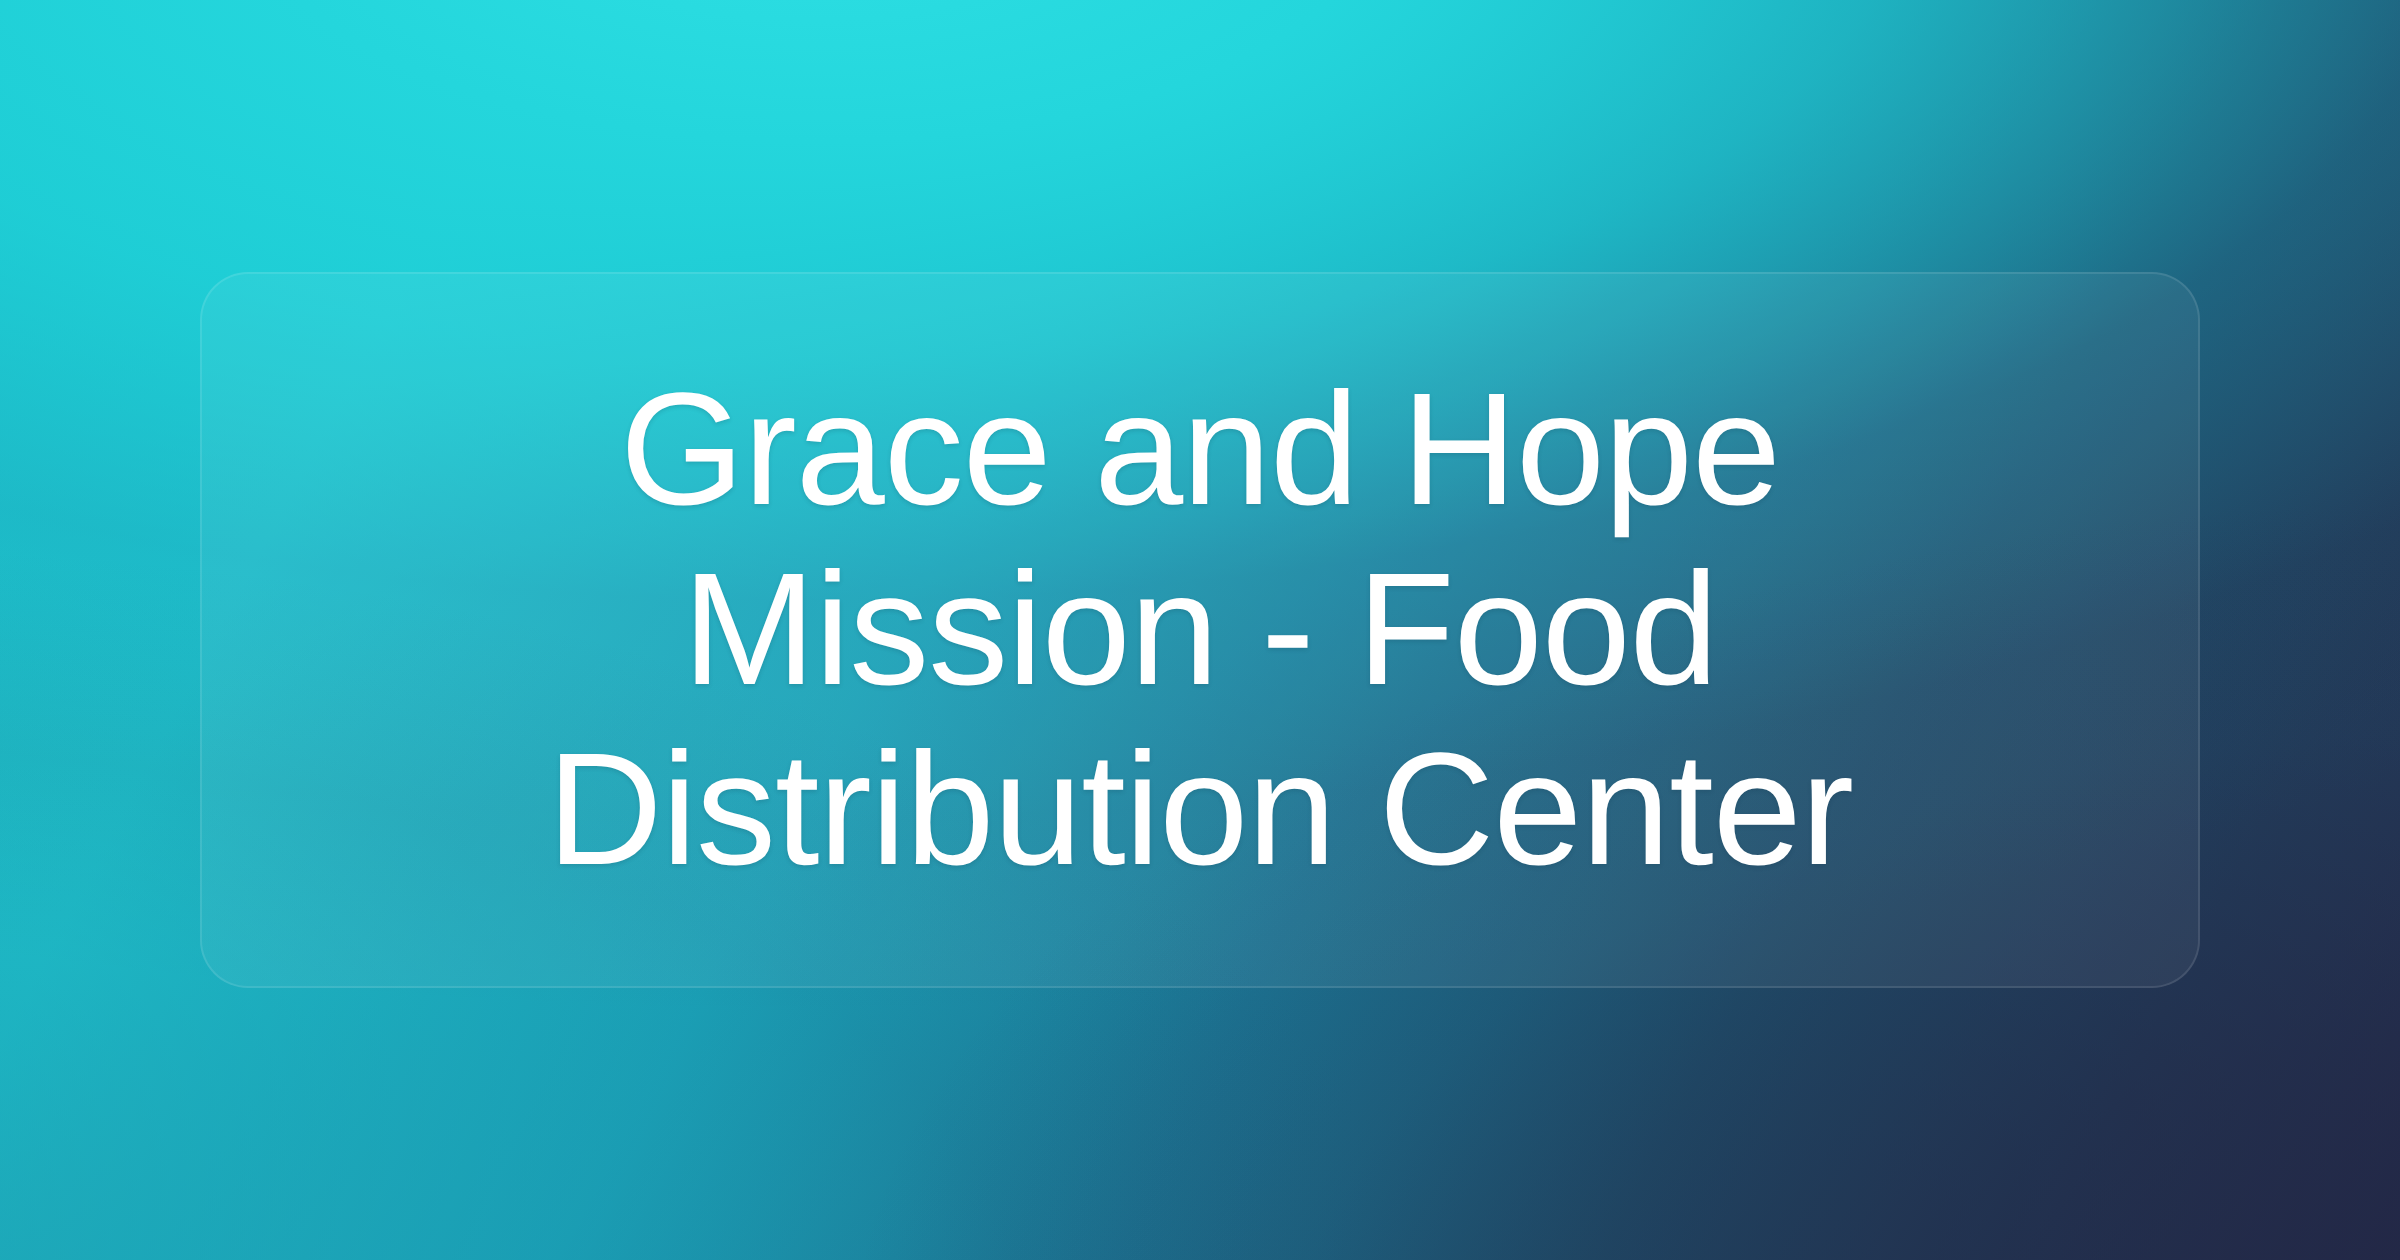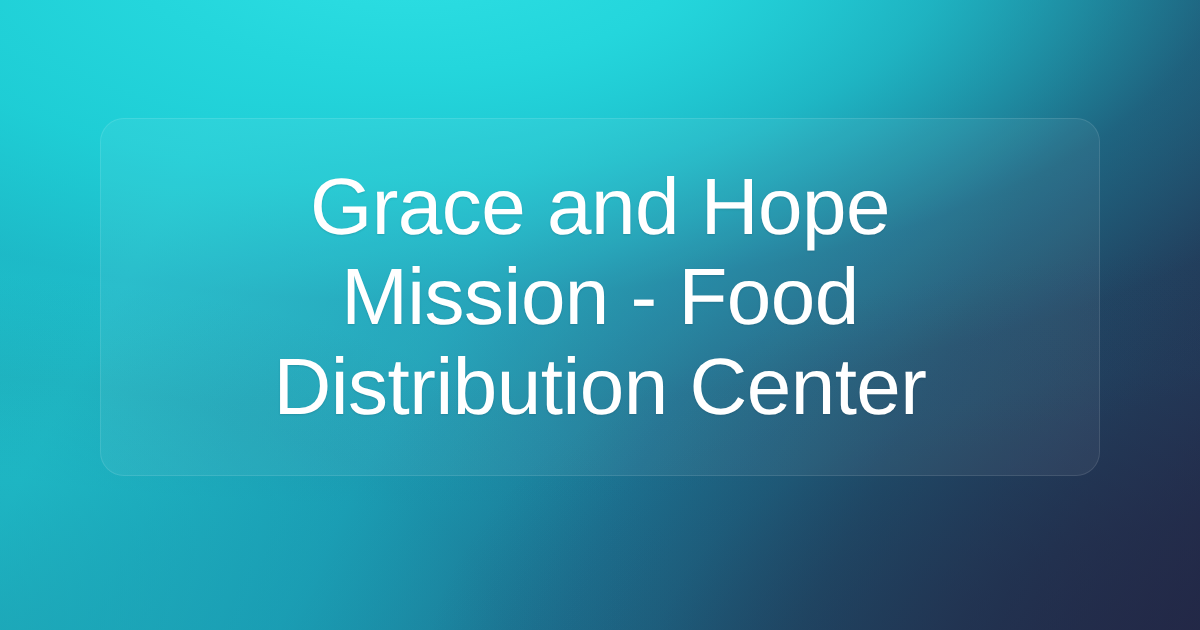--- a/index.html
+++ b/index.html
@@ -69,21 +69,21 @@
       rgba(33, 38, 68, 0.78) 0%,
       rgba(33, 40, 70, 0.50) 30%,
       rgba(31, 60, 92, 0.18) 58%,
       rgba(31, 80, 112, 0) 80%);
   }
 
   
   .card {
     position: absolute;
     left: 100px;
-    top: 118px;
+    top: 136px;
     width: 1000px;
     height: 358px;
     box-sizing: border-box;
     border-radius: 24px;
     background: rgba(255, 255, 255, 0.055);
     border: 1px solid rgba(255, 255, 255, 0.105);
     display: flex;
     align-items: center;
     justify-content: center;
   }

